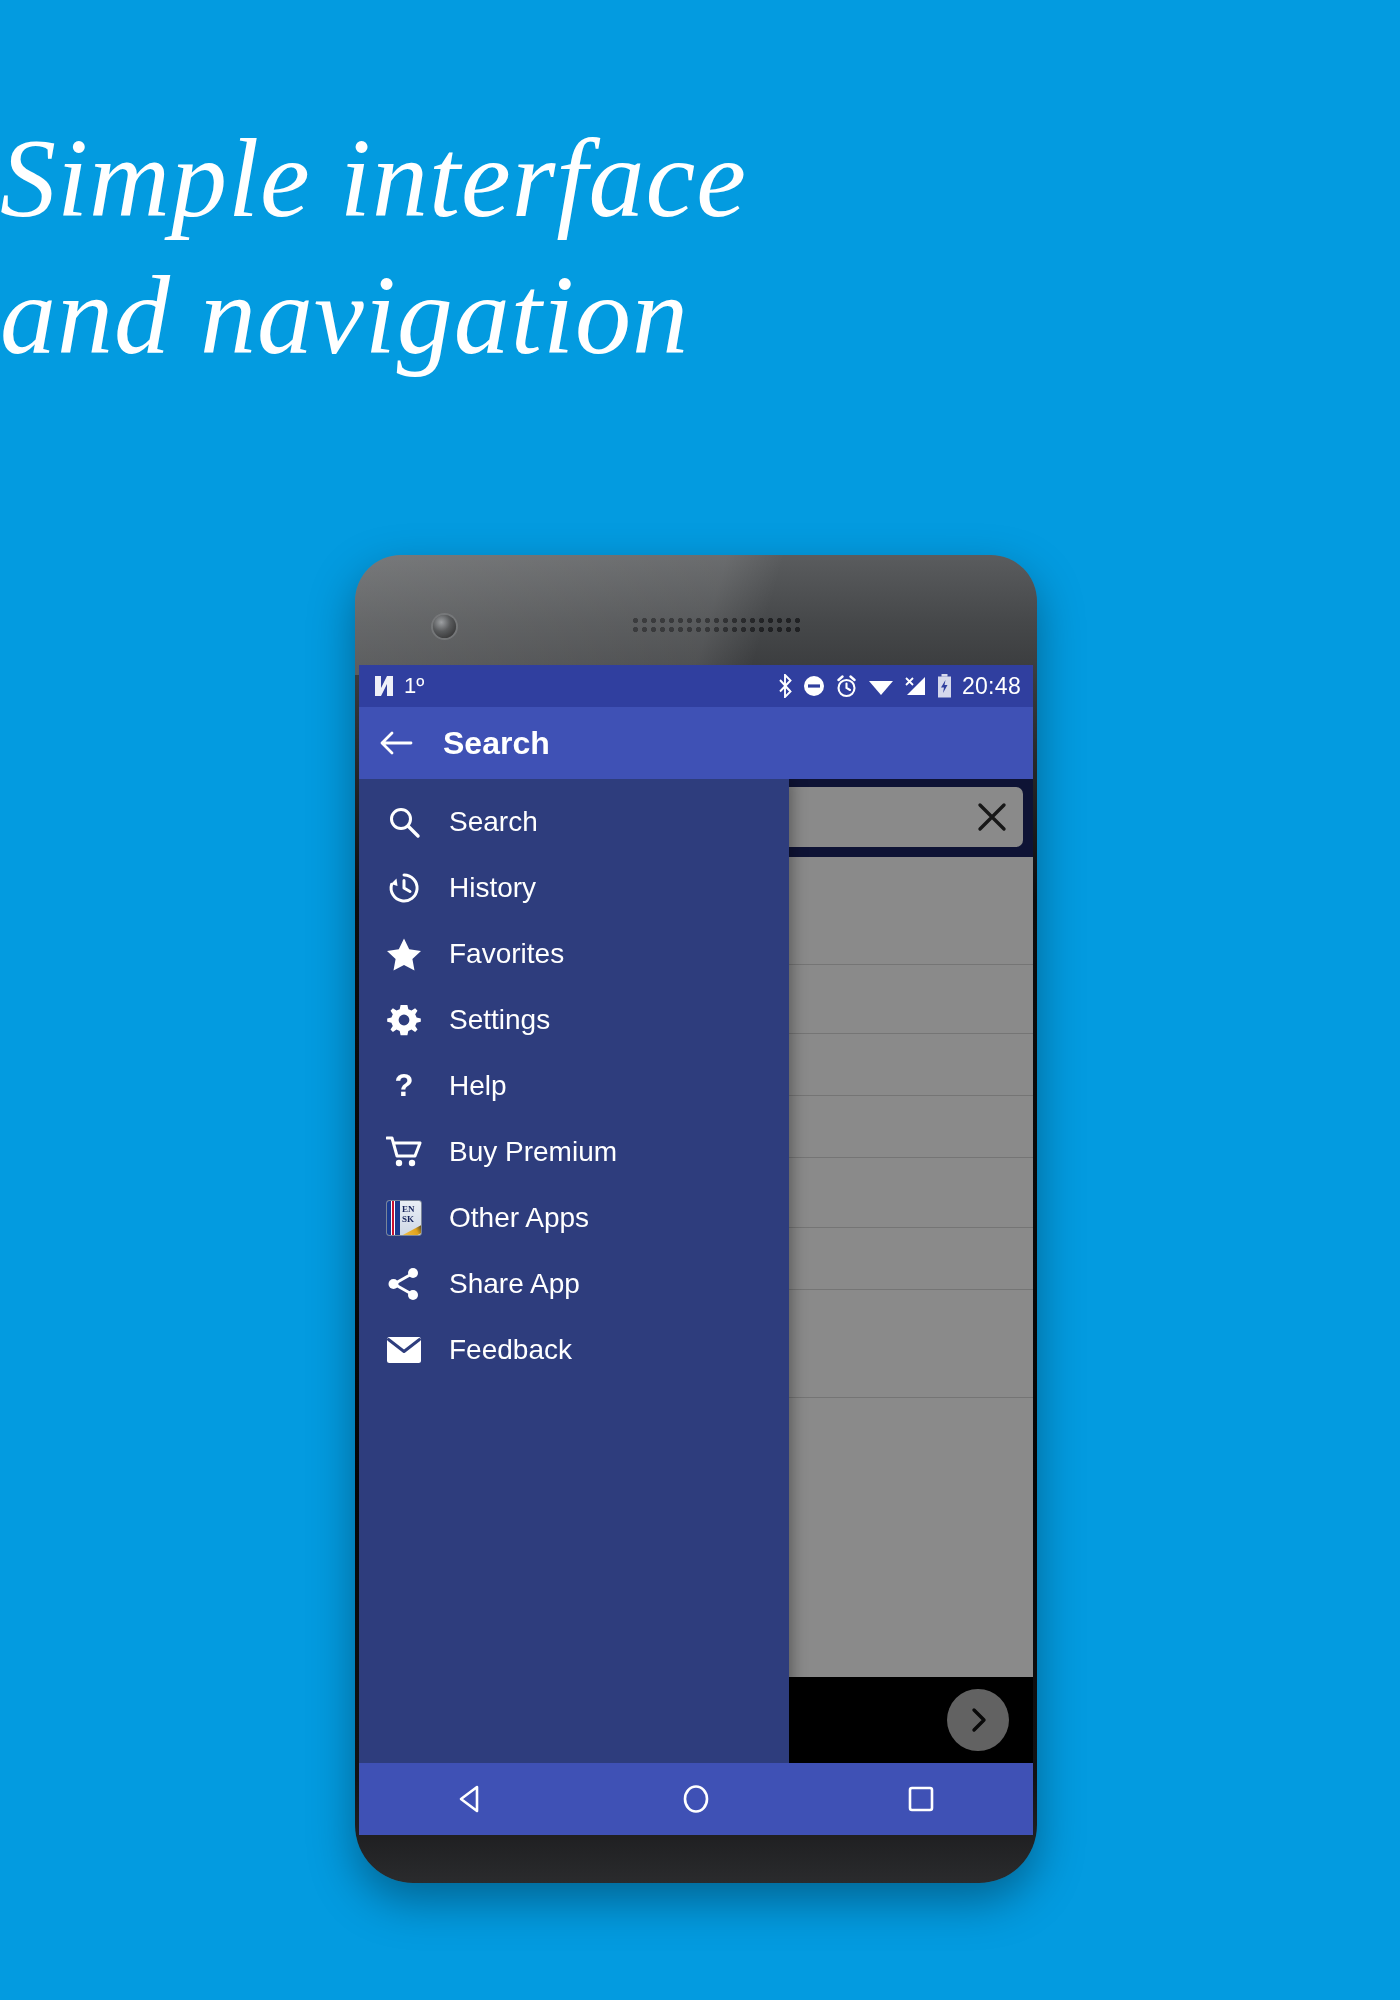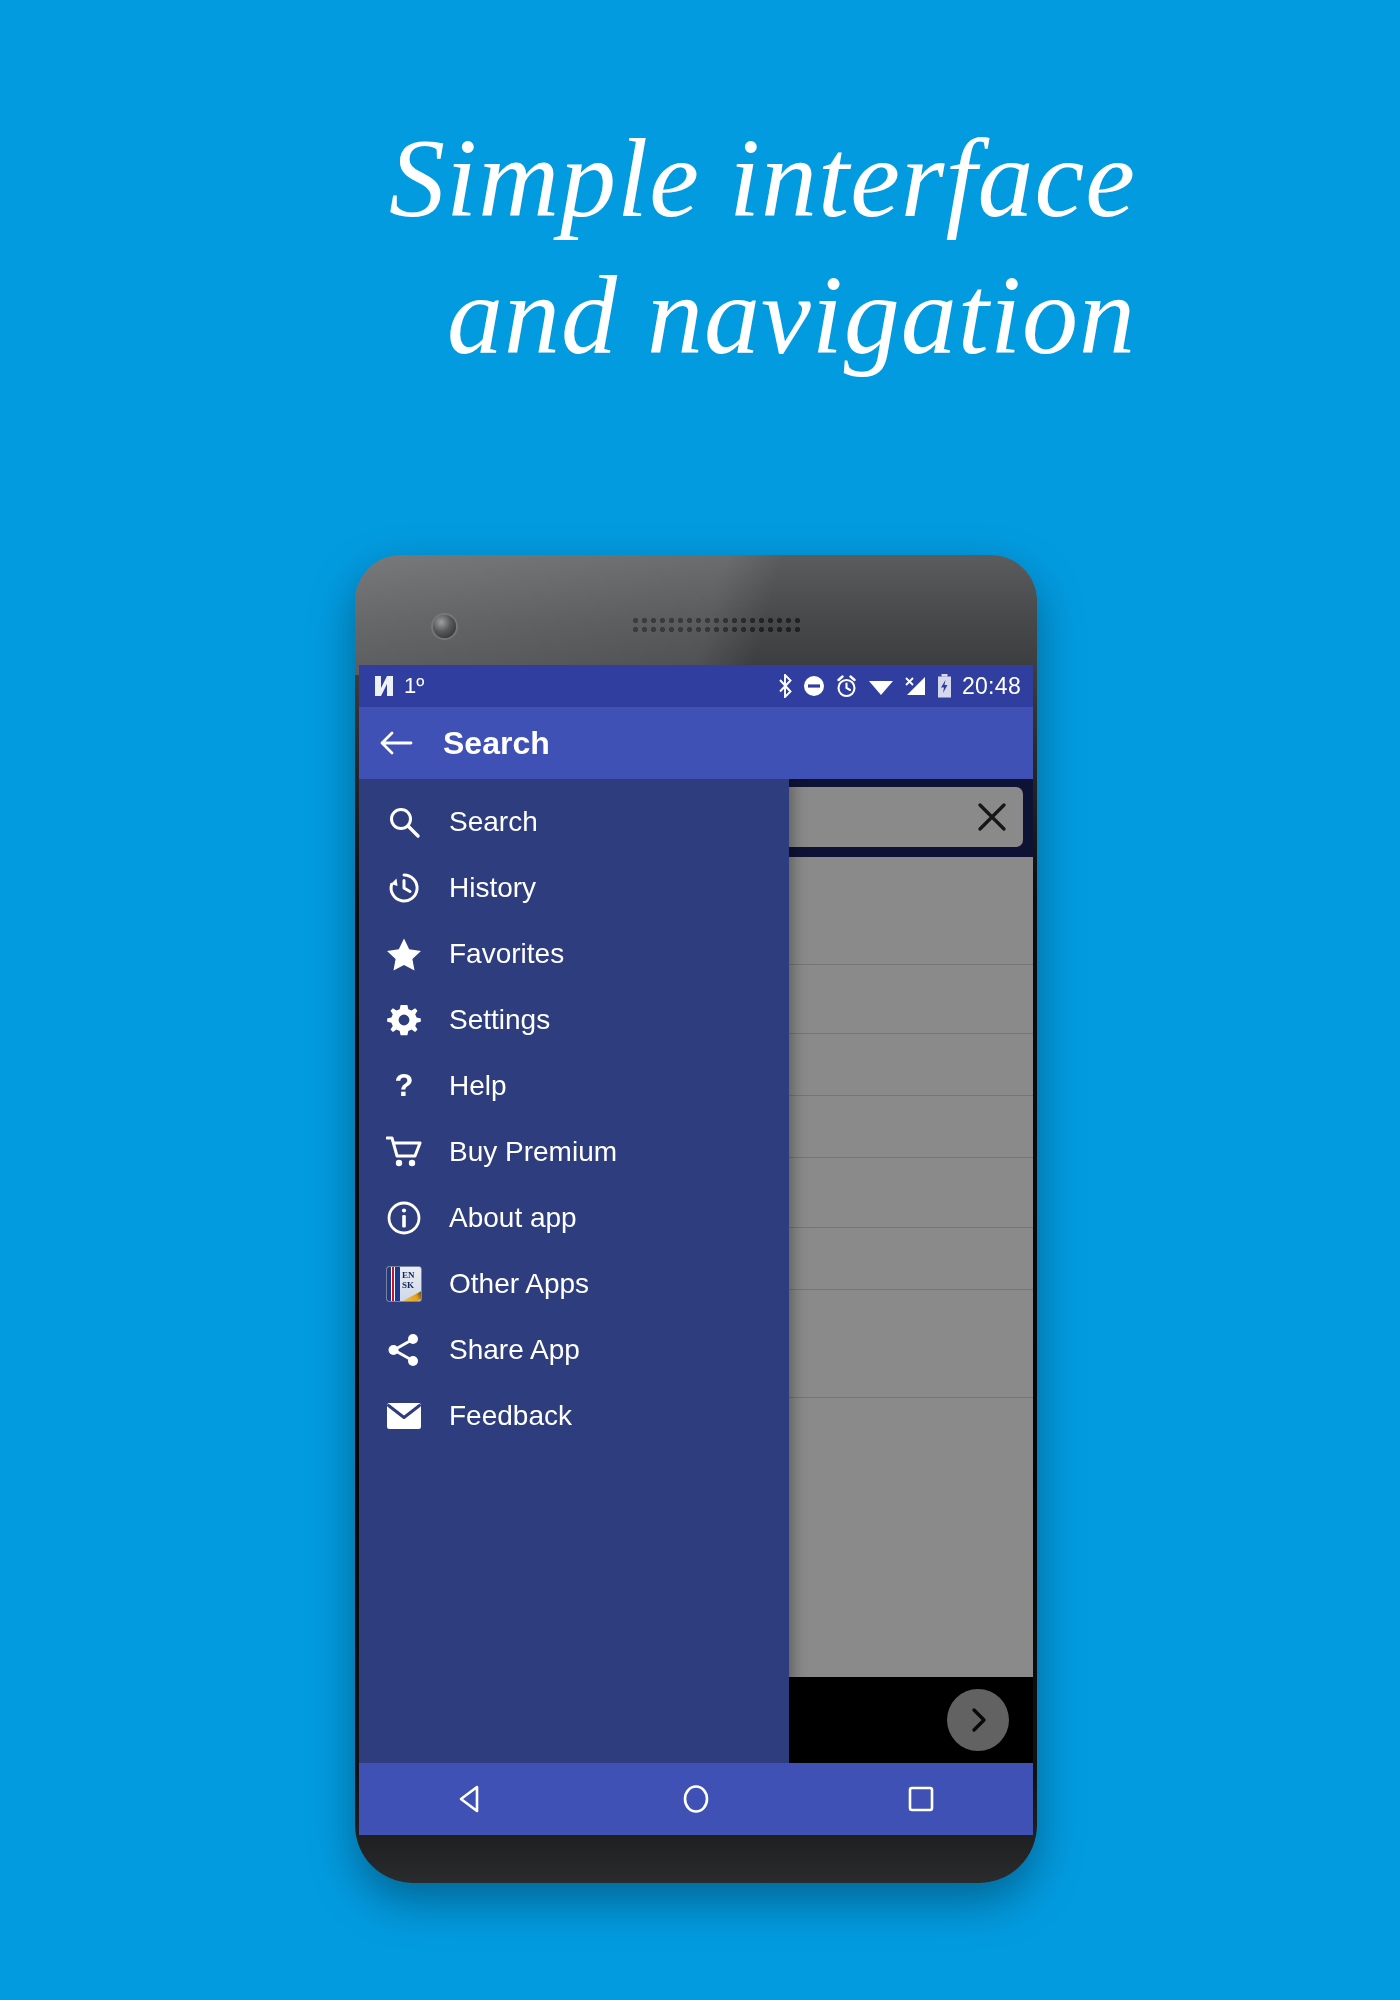--- a/index.html
+++ b/index.html
@@ -13,21 +13,21 @@
     overflow: hidden;
     position: relative;
   }
 
   
   .headline {
     position: absolute;
     top: 110px;
     left: 0;
     width: 1136px;
-    text-align: right;
+    text-align: left;
     color: #ffffff;
     font-family: "Liberation Serif", "DejaVu Serif", serif;
     font-style: italic;
     font-size: 112px;
     line-height: 1.22;
     letter-spacing: 1px;
     white-space: pre-line;
   }
 
   
@@ -491,30 +491,20 @@
           <svg width="36" height="34" viewBox="0 0 36 34">
             <path d="M1 3 L6 3 L11 21 L29 21 L34 8 L8.5 8" stroke="#ffffff" stroke-width="3" fill="none" stroke-linecap="round" stroke-linejoin="round"></path>
             <circle cx="13" cy="28" r="3.2" fill="#ffffff"></circle>
             <circle cx="26" cy="28" r="3.2" fill="#ffffff"></circle>
           </svg>
         </span>
         <span class="drawer-label">Buy Premium</span>
       </div>
 
 
-      <div class="drawer-item">
-        <span class="drawer-icon">
-          <svg width="34" height="34" viewBox="0 0 34 34">
-            <circle cx="17" cy="17" r="15" stroke="#ffffff" stroke-width="2.8" fill="none"></circle>
-            <circle cx="17" cy="9.5" r="2.1" fill="#ffffff"></circle>
-            <rect x="15.2" y="14" width="3.6" height="12.5" rx="1.3" fill="#ffffff"></rect>
-          </svg>
-        </span>
-        <span class="drawer-label">About app</span>
-      </div>
 
       <div class="drawer-item">
         <span class="drawer-icon">
           <span class="app-tile">
             <span class="flag"></span>
             <span class="tile-text">EN<br>SK</span>
             <span class="pencil"></span>
           </span>
         </span>
         <span class="drawer-label">Other Apps</span>

